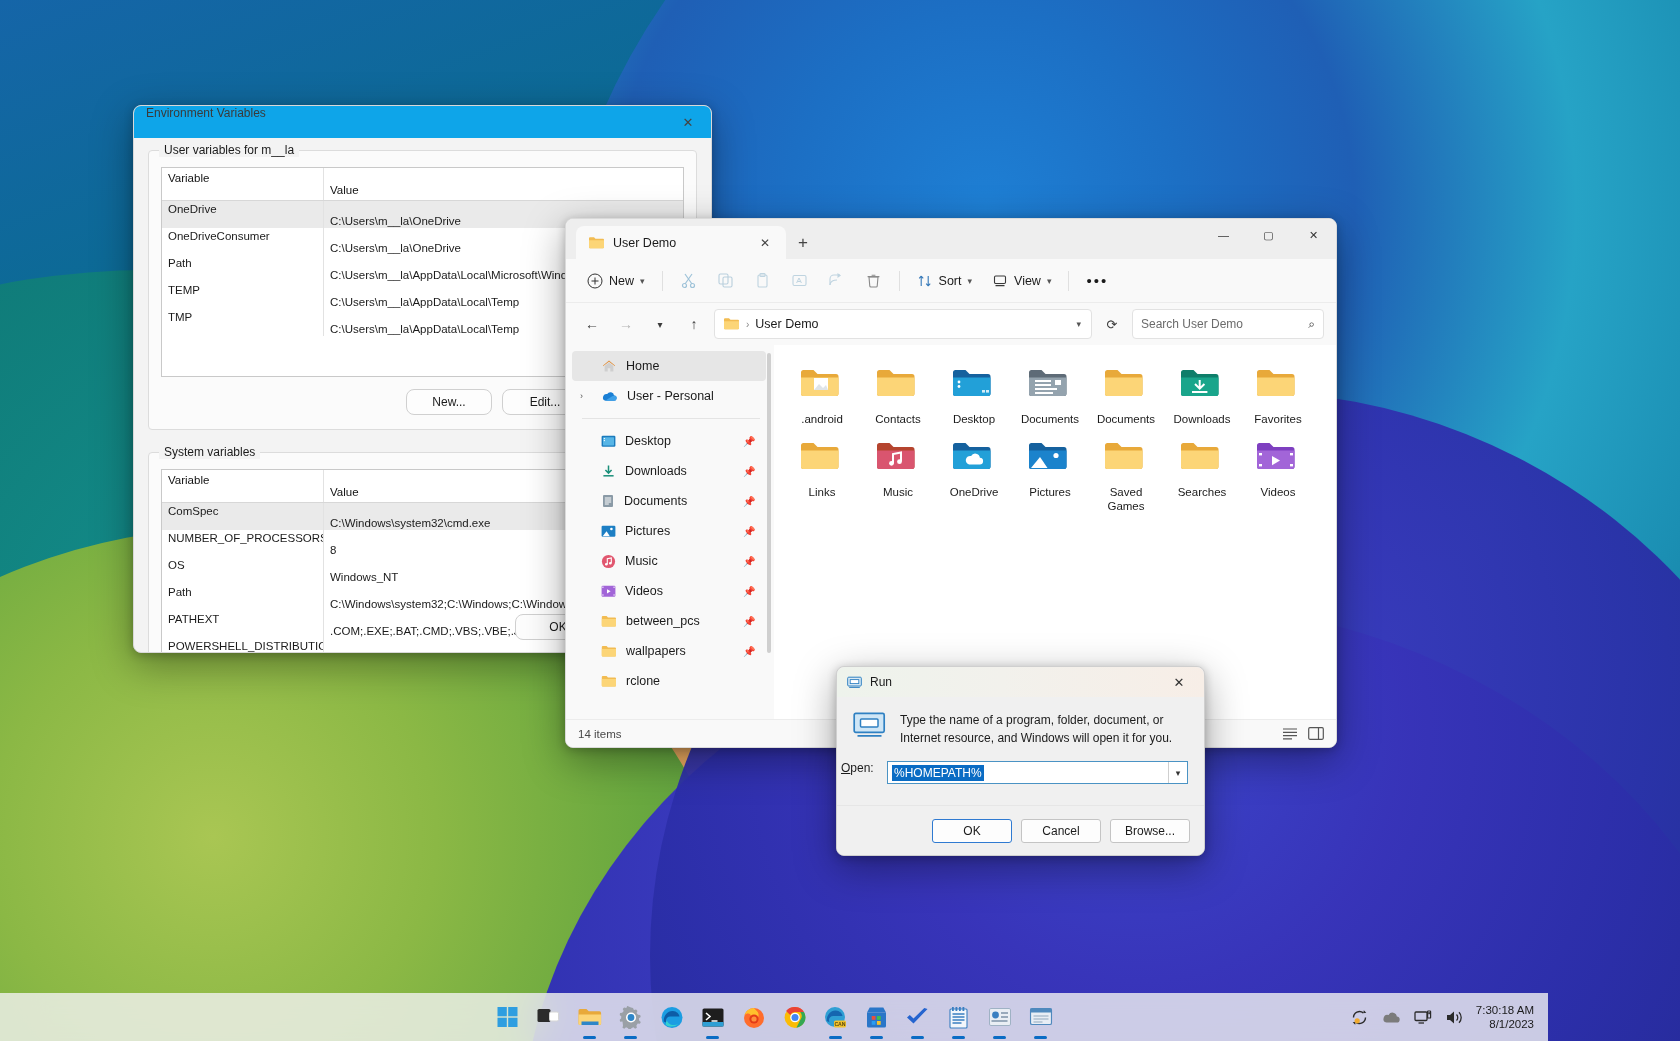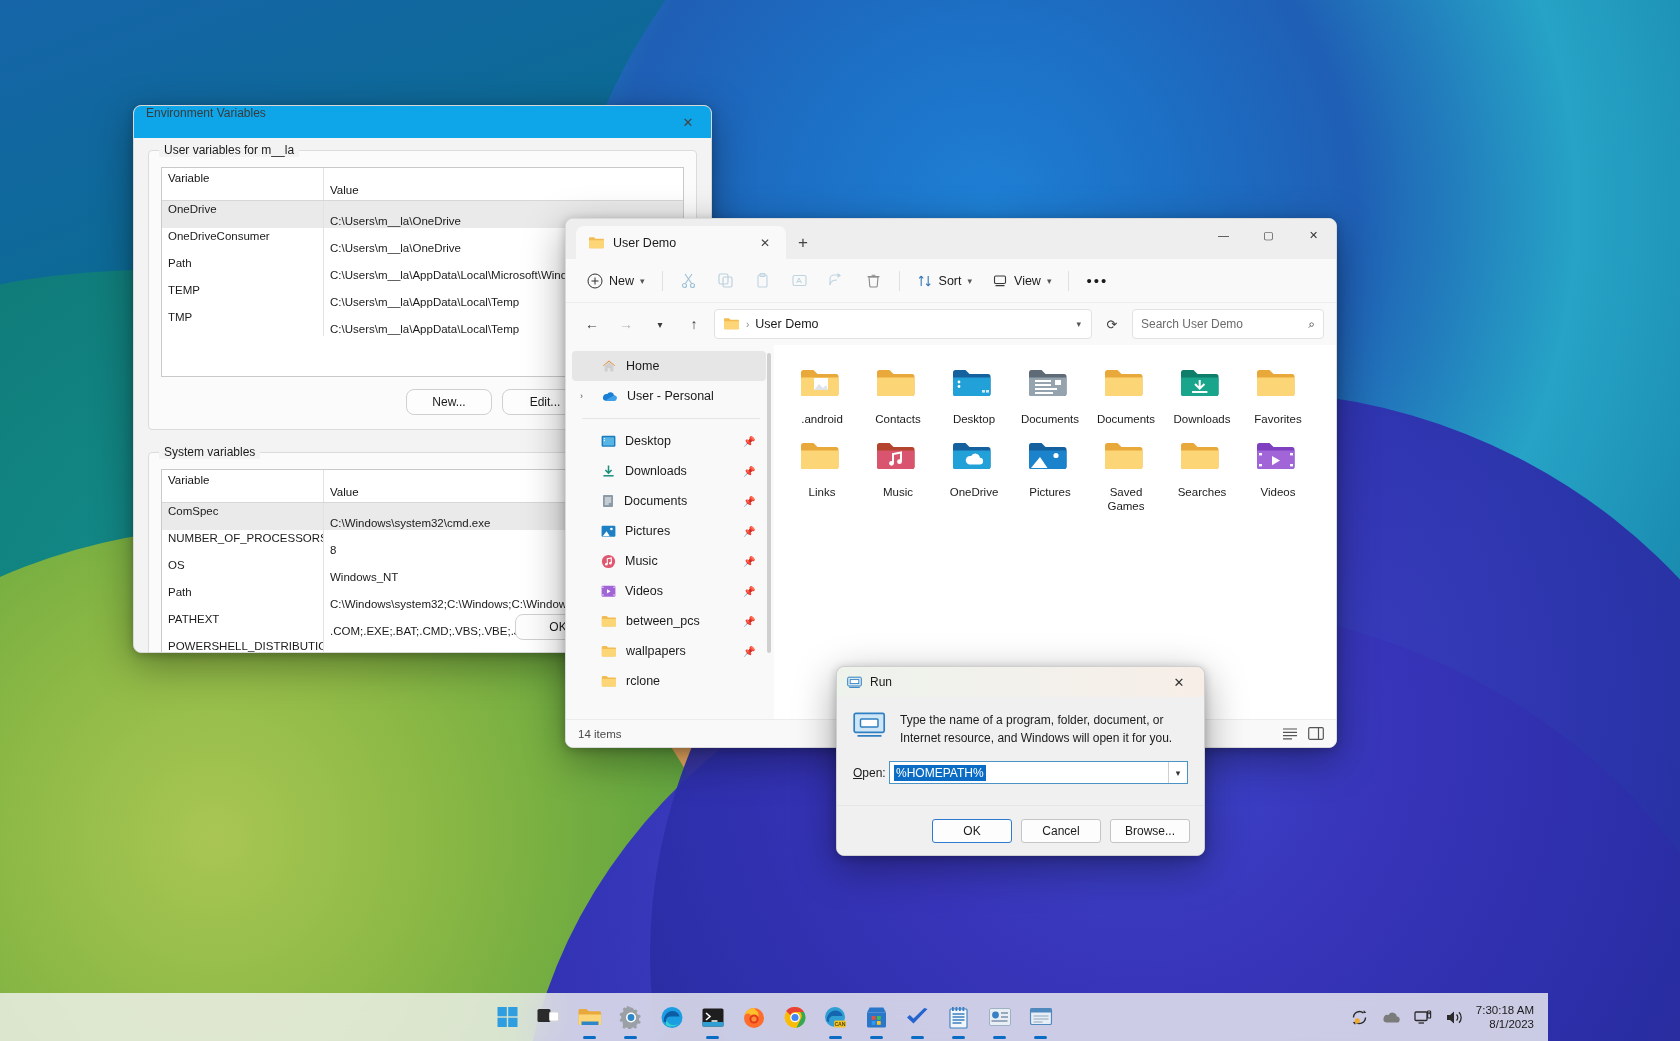--- a/index.html
+++ b/index.html
@@ -192,22 +192,22 @@
   #rundlg .titlebar {
     height:30px; display:flex; align-items:center; gap:8px; padding:0 10px;
     background: linear-gradient(90deg,#eef3ec 0%, #f2f1ec 45%, #f7eee7 100%);
     border-radius:8px 8px 0 0;
   }
   #rundlg .title { font-size:12px; color:#1b1b1b; }
   #rundlg .rclose { margin-left:auto; width:30px; height:24px; display:flex;
     align-items:center; justify-content:center; font-size:13px; color:#333; }
   #rundlg .rbody { padding:14px 16px 0 16px; display:flex; gap:14px; }
   #rundlg .rtext { font-size:12px; line-height:18px; color:#1b1b1b; }
-  #rundlg .openrow { display:flex; align-items:center; 
-    padding:14px 16px 0 16px; }
+  #rundlg .openrow { display:flex; align-items:flex-start; gap:10px;
+    padding:14px 16px 0 4px; }
   #rundlg .openlbl { font-size:12px; width:36px; }
   #rundlg .openlbl u { text-decoration: underline; }
   .combo {
     flex:1; height:23px; background:#fff; border:1px solid #4a93c4;
     display:flex; align-items:center; padding:0 0 0 4px; font-size:12px;
   }
   .combo .selval { background:#0a6cc4; color:#fff; padding:1px 2px; }
   .combo .cbtn { margin-left:auto; width:19px; height:21px; display:flex;
     align-items:center; justify-content:center; font-size:9px; color:#333;
     border-left:1px solid #cfcfcf; }

